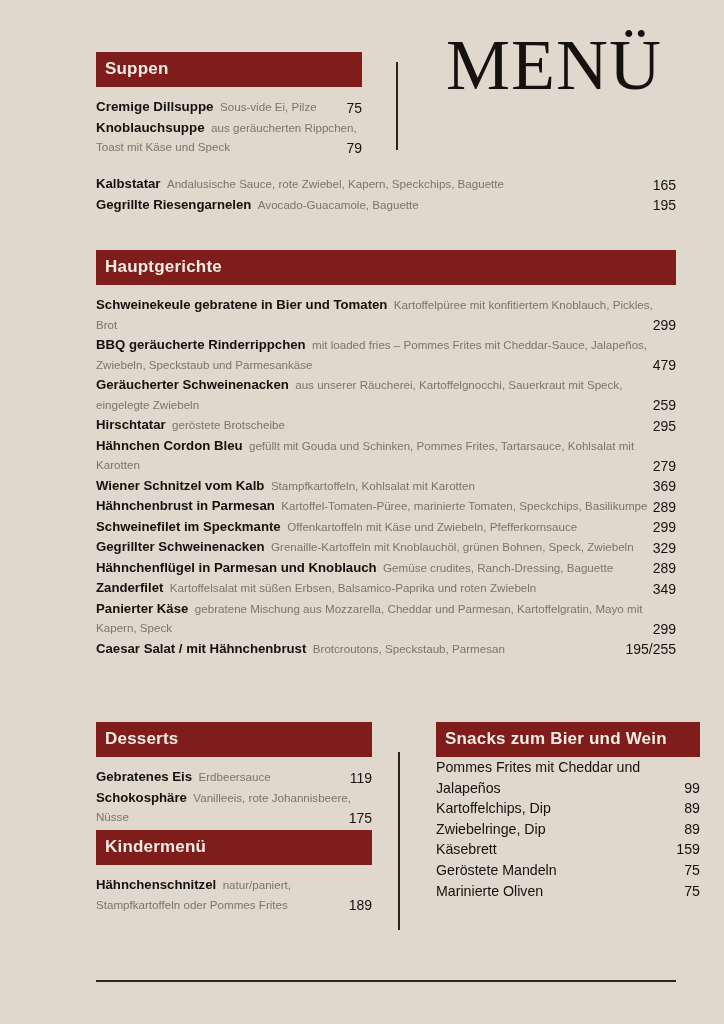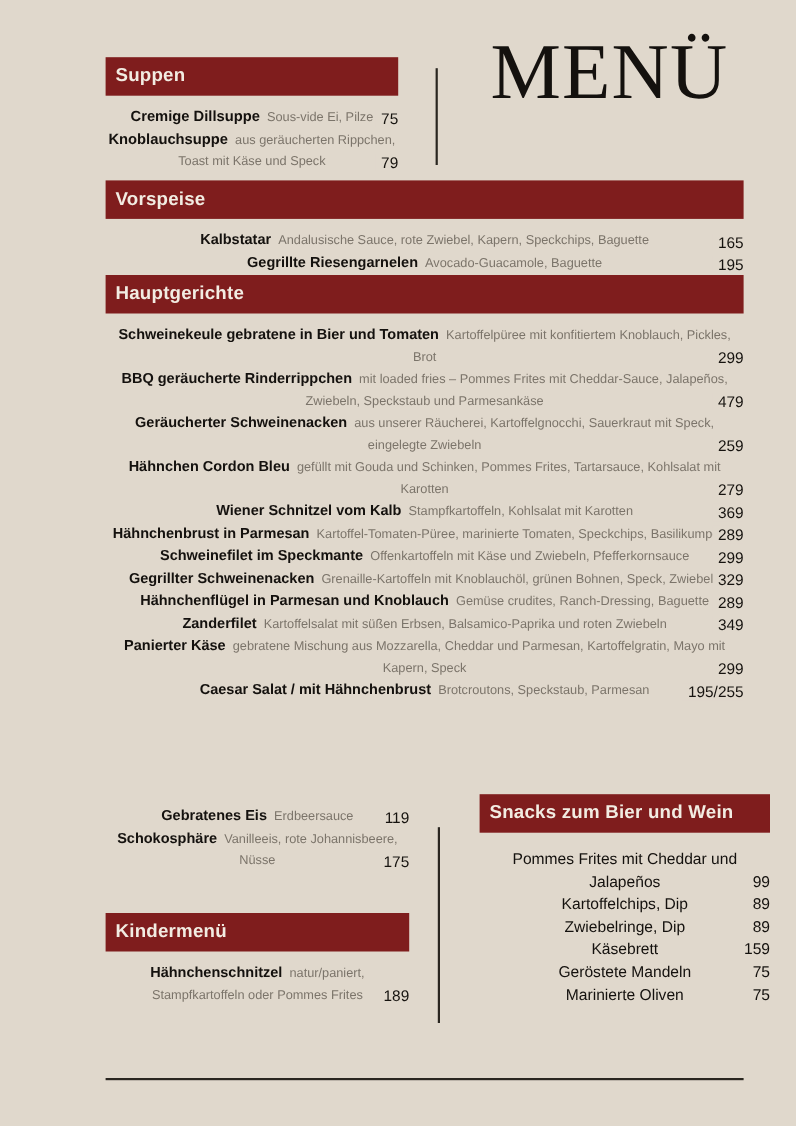--- a/index.html
+++ b/index.html
@@ -66,21 +66,21 @@
     background: #7f1d1d;
     color: #F2ECE2;
     font-size: 17px;
     font-weight: bold;
     letter-spacing: 0.2px;
     padding: 7px 0 8px 9px;
     display: block;
   }
 
   
-  .items { display: block; text-align: center; }
+  .items { display: block; }
 
   .item {
     position: relative;
     padding: 1px 0 0 0;
     color: #16130f;
   }
   .item-text {
     display: block;
     line-height: 1.22;
     padding-right: 0;
@@ -148,21 +148,21 @@
   .bottom-rule {
     position: absolute;
     left: 96px;
     top: 980px;
     width: 580px;
     height: 2px;
     background: #2a2620;
   }
 
   .items-pad { padding-top: 8px; }
-  .snacks-pad { padding-top: 14px; }
+  .snacks-pad { }
 </style>
 </head>
 <body>
 
 <div class="page">
 
   <div class="header">
     <div class="header-divider"></div>
     <div class="logo">
       <div class="logo-main">MENÜ</div>
@@ -177,21 +177,20 @@
           <span class="pr">75</span>
         </div>
         <div class="item">
           <span class="item-text"><span class="nm">Knoblauchsuppe</span><span class="ds">&nbsp;&nbsp;aus geräucherten Rippchen, Toast mit Käse und Speck</span></span>
           <span class="pr">79</span>
         </div>
       </div>
   </div>
 
   <div class="block" id="block-vorspeise">
-    <div class="bar">Vorspeise</div>
     <div class="items items-pad">
         <div class="item">
           <span class="item-text"><span class="nm">Kalbstatar</span><span class="ds">&nbsp;&nbsp;Andalusische Sauce, rote Zwiebel, Kapern, Speckchips, Baguette</span></span>
           <span class="pr">165</span>
         </div>
         <div class="item">
           <span class="item-text"><span class="nm">Gegrillte Riesengarnelen</span><span class="ds">&nbsp;&nbsp;Avocado-Guacamole, Baguette</span></span>
           <span class="pr">195</span>
         </div>
       </div>
@@ -206,20 +205,24 @@
         </div>
         <div class="item">
           <span class="item-text"><span class="nm">BBQ geräucherte Rinderrippchen</span><span class="ds">&nbsp;&nbsp;mit loaded fries – Pommes Frites mit Cheddar-Sauce, Jalapeños, Zwiebeln, Speckstaub und Parmesankäse</span></span>
           <span class="pr">479</span>
         </div>
         <div class="item">
           <span class="item-text"><span class="nm">Geräucherter Schweinenacken</span><span class="ds">&nbsp;&nbsp;aus unserer Räucherei, Kartoffelgnocchi, Sauerkraut mit Speck, eingelegte Zwiebeln</span></span>
           <span class="pr">259</span>
         </div>
         <div class="item">
+          <span class="item-text"><span class="nm">Hirschtatar</span><span class="ds">&nbsp;&nbsp;geröstete Brotscheibe</span></span>
+          <span class="pr">295</span>
+        </div>
+        <div class="item">
           <span class="item-text"><span class="nm">Hähnchen Cordon Bleu</span><span class="ds">&nbsp;&nbsp;gefüllt mit Gouda und Schinken, Pommes Frites, Tartarsauce, Kohlsalat mit Karotten</span></span>
           <span class="pr">279</span>
         </div>
         <div class="item">
           <span class="item-text"><span class="nm">Wiener Schnitzel vom Kalb</span><span class="ds">&nbsp;&nbsp;Stampfkartoffeln, Kohlsalat mit Karotten</span></span>
           <span class="pr">369</span>
         </div>
         <div class="item">
           <span class="item-text"><span class="nm">Hähnchenbrust in Parmesan</span><span class="ds">&nbsp;&nbsp;Kartoffel-Tomaten-Püree, marinierte Tomaten, Speckchips, Basilikumpesto</span></span>
           <span class="pr">289</span>
@@ -245,20 +248,21 @@
           <span class="pr">299</span>
         </div>
         <div class="item">
           <span class="item-text"><span class="nm">Caesar Salat / mit Hähnchenbrust</span><span class="ds">&nbsp;&nbsp;Brotcroutons, Speckstaub, Parmesan</span></span>
           <span class="pr">195/255</span>
         </div>
       </div>
   </div>
 
   <div class="block" id="block-desserts">
+    <div class="bar">Desserts</div>
     <div class="items items-pad">
         <div class="item">
           <span class="item-text"><span class="nm">Gebratenes Eis</span><span class="ds">&nbsp;&nbsp;Erdbeersauce</span></span>
           <span class="pr">119</span>
         </div>
         <div class="item">
           <span class="item-text"><span class="nm">Schokosphäre</span><span class="ds">&nbsp;&nbsp;Vanilleeis, rote Johannisbeere, Nüsse</span></span>
           <span class="pr">175</span>
         </div>
       </div>

